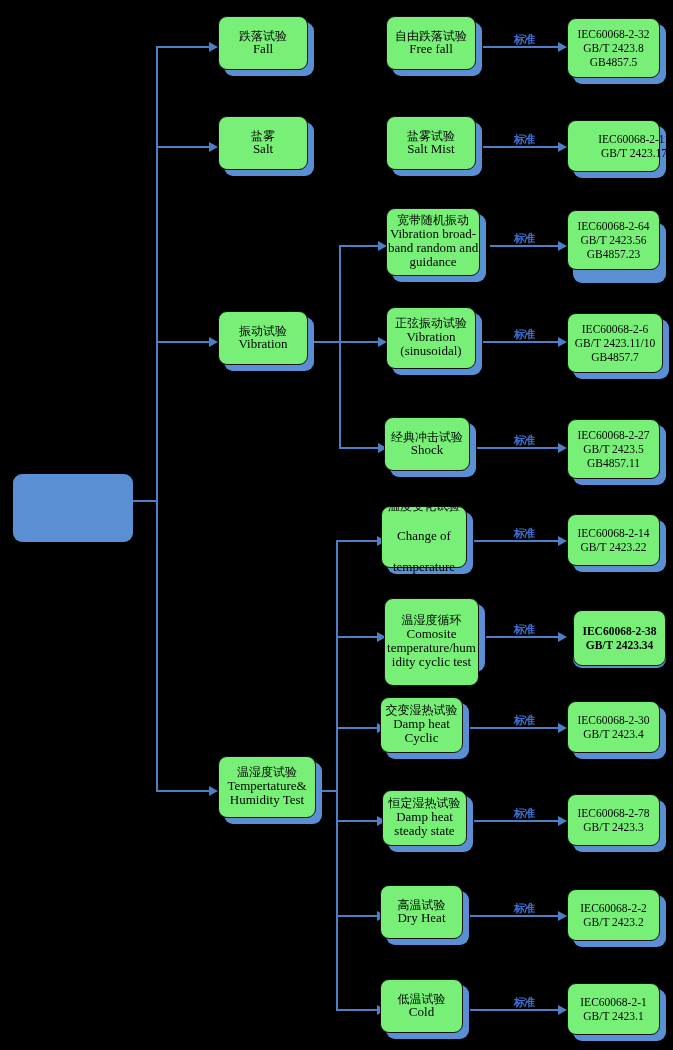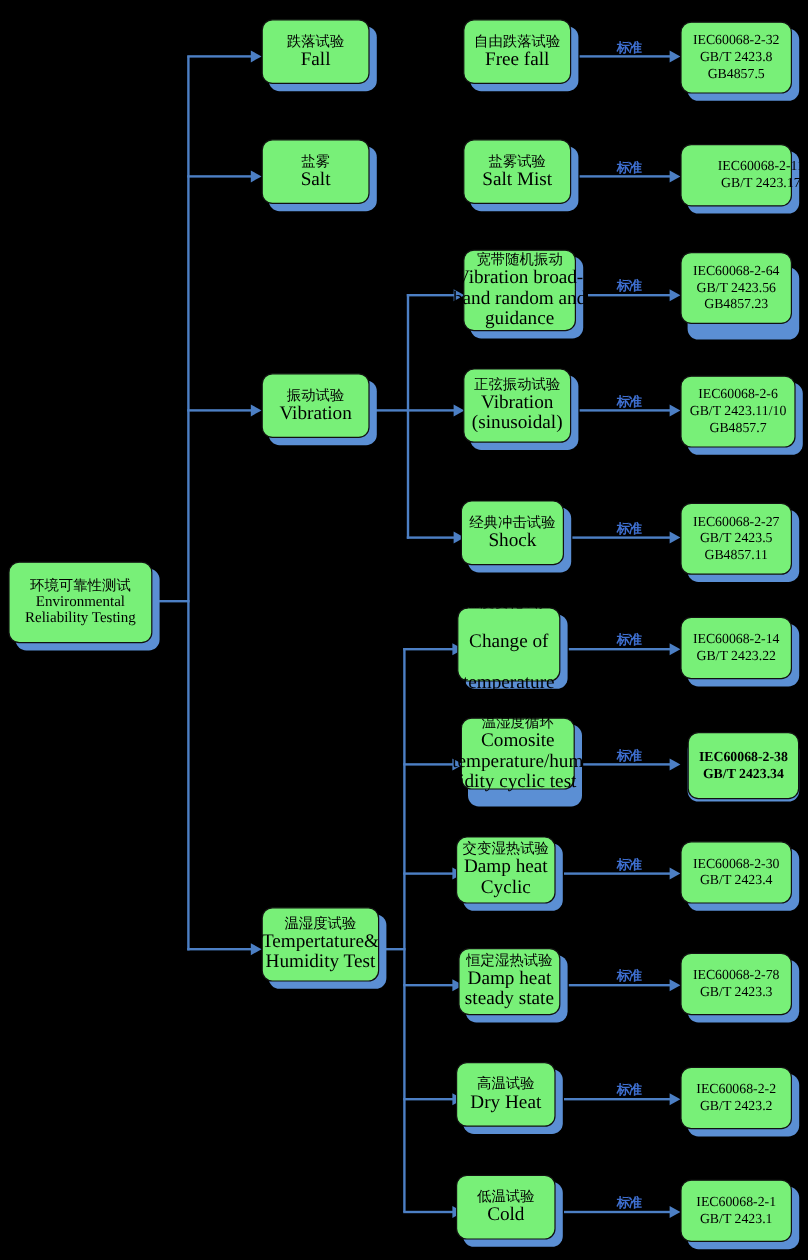--- a/index.html
+++ b/index.html
@@ -71,21 +71,21 @@
     color: #3E6FD0;
     font-size: 11px;
     font-family: "DejaVu Sans", sans-serif;
     font-weight: bold;
     white-space: nowrap;
     z-index: 4;
     letter-spacing: -1px;
   }
   
   .cn { font-size: 12px; }
-  .en { font-size: 16px; }
+  .en { font-size: 13px; }
   .root { font-size: 12.5px; }
   .std { font-size: 11.5px; line-height: 1.22; }
 </style>
 </head>
 <body>
 
 <div id="canvas">
 
   <div class="hline" style="left:128px; top:500px; width:30px;"></div>
   <div class="vline" style="left:156px; top:47px; height:745px;"></div>
@@ -184,25 +184,20 @@
   <div class="shadow" style="left:573px; top:223px; width:93px; height:60px;"></div>
   <div class="shadow" style="left:573px; top:319px; width:96px; height:60px;"></div>
   <div class="shadow" style="left:573px; top:425px; width:93px; height:60px;"></div>
   <div class="shadow" style="left:573px; top:520px; width:93px; height:52px;"></div>
   <div class="shadow" style="left:573px; top:616px; width:93px; height:52px;"></div>
   <div class="shadow" style="left:573px; top:707px; width:93px; height:52px;"></div>
   <div class="shadow" style="left:573px; top:800px; width:93px; height:52px;"></div>
   <div class="shadow" style="left:573px; top:895px; width:93px; height:52px;"></div>
   <div class="shadow" style="left:573px; top:989px; width:93px; height:52px;"></div>
 
-  <div class="node root" style="left:7px; top:468px; width:120px; height:68px;">
-    <span class="ln cn">环境可靠性测试</span>
-    <span class="ln">Environmental</span>
-    <span class="ln">Reliability Testing</span>
-  </div>
 
   <div class="node" style="left:218px; top:16px; width:90px; height:54px;">
     <span class="ln cn">跌落试验</span>
     <span class="ln en">Fall</span>
   </div>
   <div class="node" style="left:218px; top:116px; width:90px; height:54px;">
     <span class="ln cn">盐雾</span>
     <span class="ln en">Salt</span>
   </div>
   <div class="node" style="left:218px; top:311px; width:90px; height:54px;">
@@ -236,21 +231,21 @@
   </div>
   <div class="node" style="left:384px; top:417px; width:86px; height:54px;">
     <span class="ln cn">经典冲击试验</span>
     <span class="ln en">Shock</span>
   </div>
   <div class="node" style="left:381px; top:506px; width:86px; height:62px;gap:17px;">
     <span class="ln cn">温度变化试验</span>
     <span class="ln en">Change of</span>
     <span class="ln en">temperature</span>
   </div>
-  <div class="node" style="left:384px; top:598px; width:95px; height:60px;">
+  <div class="node" style="left:384px; top:598px; width:95px; height:88px;">
     <span class="ln cn">温湿度循环</span>
     <span class="ln en">Comosite</span>
     <span class="ln en">temperature/hum</span>
     <span class="ln en">idity cyclic test</span>
   </div>
   <div class="node" style="left:380px; top:697px; width:83px; height:56px;">
     <span class="ln cn">交变湿热试验</span>
     <span class="ln en">Damp heat</span>
     <span class="ln en">Cyclic</span>
   </div>

